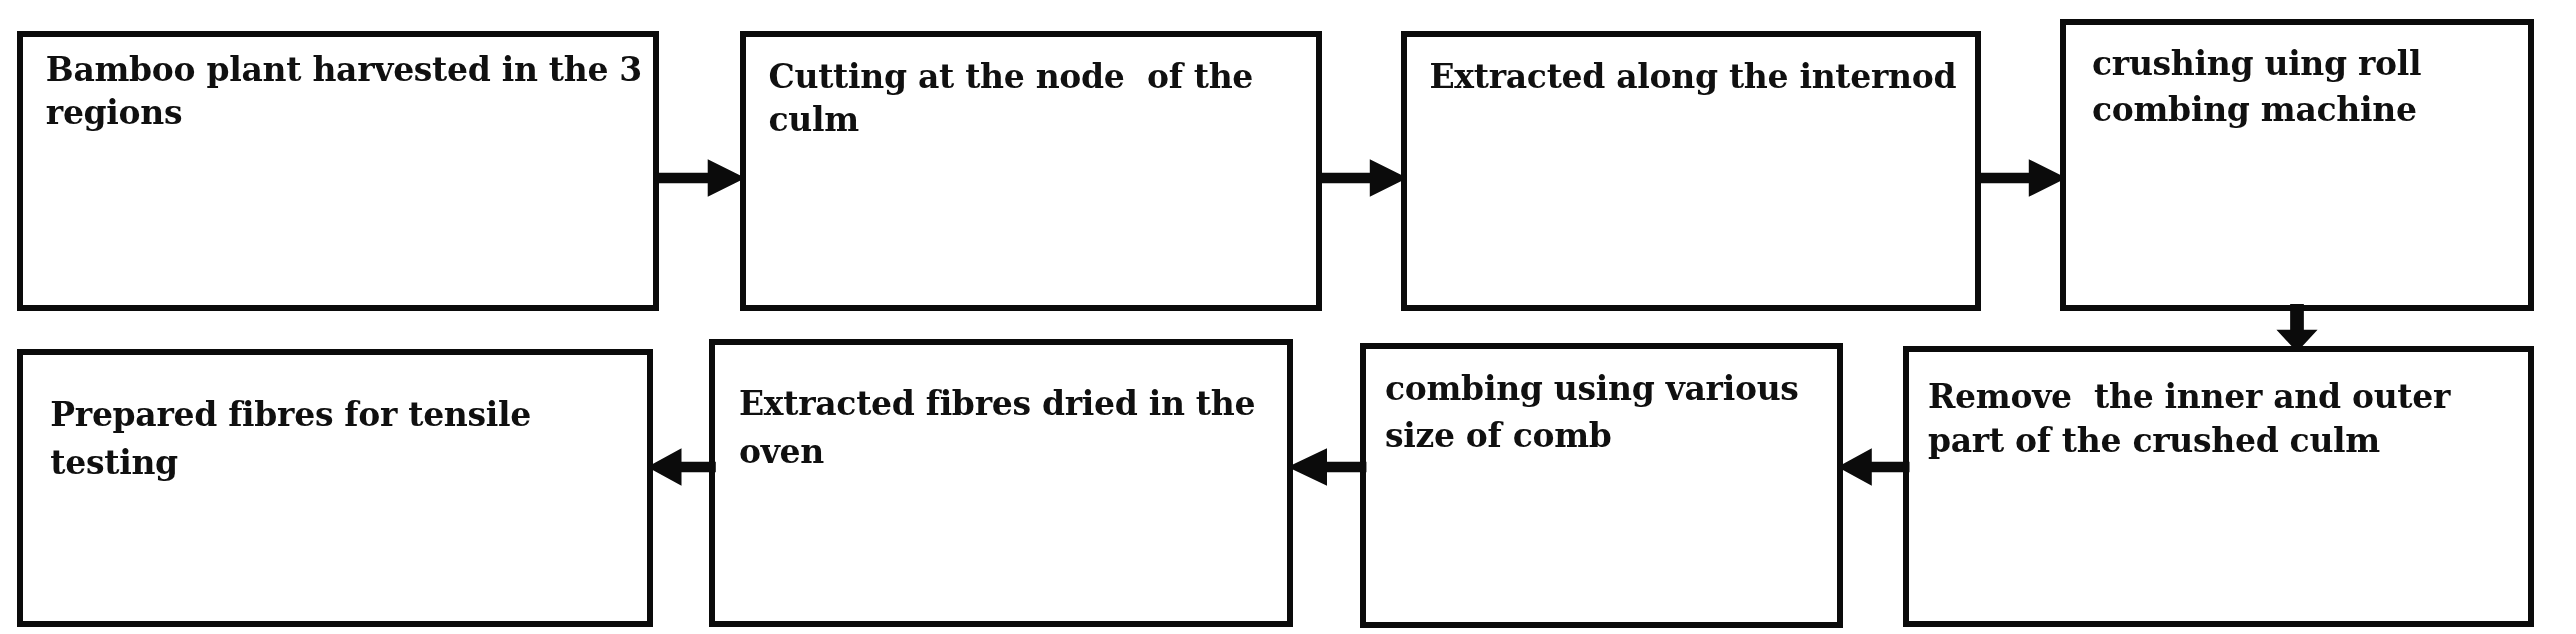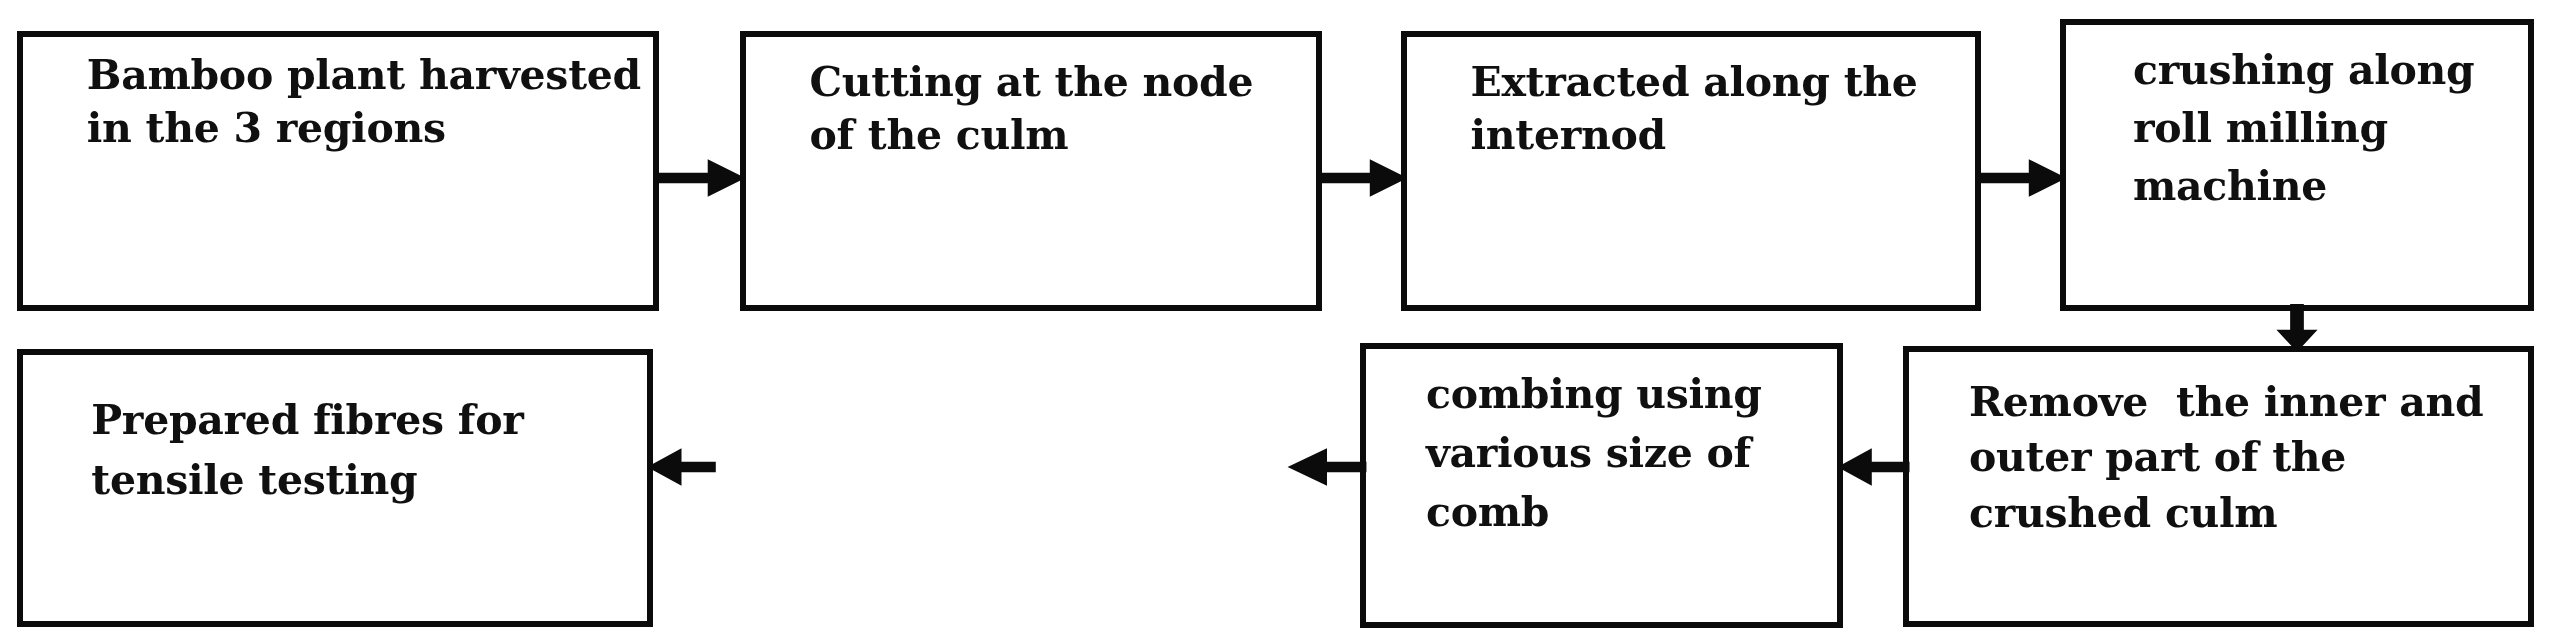--- a/index.html
+++ b/index.html
@@ -30,28 +30,27 @@
     box-sizing: border-box;
     background: #ffffff;
     border: 6px solid #0b0b0b;
     display: flex;
     align-items: flex-start;
     justify-content: flex-start;
   }
   .node-label {
     font-family: "DejaVu Serif", "Liberation Serif", serif;
     font-weight: 700;
-    font-size: 41px;
+    font-size: 33px;
     line-height: 1.30;
     color: #101010;
     letter-spacing: -0.3px;
     white-space: pre-wrap;
     padding: 15.6px 8.7px 0 22.5px;
     text-rendering: optimizeLegibility;
-    margin-left: 41px;
   }
 
   
   #node-1 { left: 17.3px;   top: 31px;  width: 642px; height: 280px; }
   #node-2 { left: 740px;  top: 31px;  width: 582px; height: 280px; }
   #node-3 { left: 1401px; top: 31px;  width: 580px; height: 280px; }
   #node-4 { left: 2060px; top: 19px;  width: 474px; height: 292px; }
 
   
   #node-5 { left: 1903px; top: 346px; width: 631px; height: 281px; }
@@ -113,21 +112,21 @@
     <div class="node-label">Extracted along the internod</div>
   </div>
 
   <div class="arrow" id="arrow-3-4">
     <svg width="91" height="48" viewBox="0 0 105 56" xmlns="http://www.w3.org/2000/svg">
       <path d="M0 22 L61 22 L61 6 L105 28 L61 50 L61 34 L0 34 Z" fill="#0b0b0b"></path>
     </svg>
   </div>
 
   <div class="node" id="node-4">
-    <div class="node-label">crushing along roll milling machine</div>
+    <div class="node-label">crushing uing roll combing machine</div>
   </div>
 
   <div class="arrow" id="arrow-4-5">
     <svg width="48" height="48" viewBox="0 0 56 56" xmlns="http://www.w3.org/2000/svg">
       <path d="M20 0 L36 0 L36 30 L52 30 L28 56 L4 30 L20 30 Z" fill="#0b0b0b"></path>
     </svg>
   </div>
 
   <div class="node" id="node-5">
     <div class="node-label">Remove  the inner and outer part of the crushed culm</div>
@@ -142,20 +141,23 @@
   <div class="node" id="node-6">
     <div class="node-label">combing using various size of comb</div>
   </div>
 
   <div class="arrow" id="arrow-6-7">
     <svg width="80" height="48" viewBox="0 0 92 56" xmlns="http://www.w3.org/2000/svg">
       <path d="M92 22 L46 22 L46 6 L0 28 L46 50 L46 34 L92 34 Z" fill="#0b0b0b"></path>
     </svg>
   </div>
 
+  <div class="node" id="node-7">
+    <div class="node-label">Extracted fibres dried in the oven</div>
+  </div>
 
   <div class="arrow" id="arrow-7-8">
     <svg width="69" height="48" viewBox="0 0 80 56" xmlns="http://www.w3.org/2000/svg">
       <path d="M80 22 L40 22 L40 6 L0 28 L40 50 L40 34 L80 34 Z" fill="#0b0b0b"></path>
     </svg>
   </div>
 
   <div class="node" id="node-8">
     <div class="node-label">Prepared fibres for tensile testing</div>
   </div>

